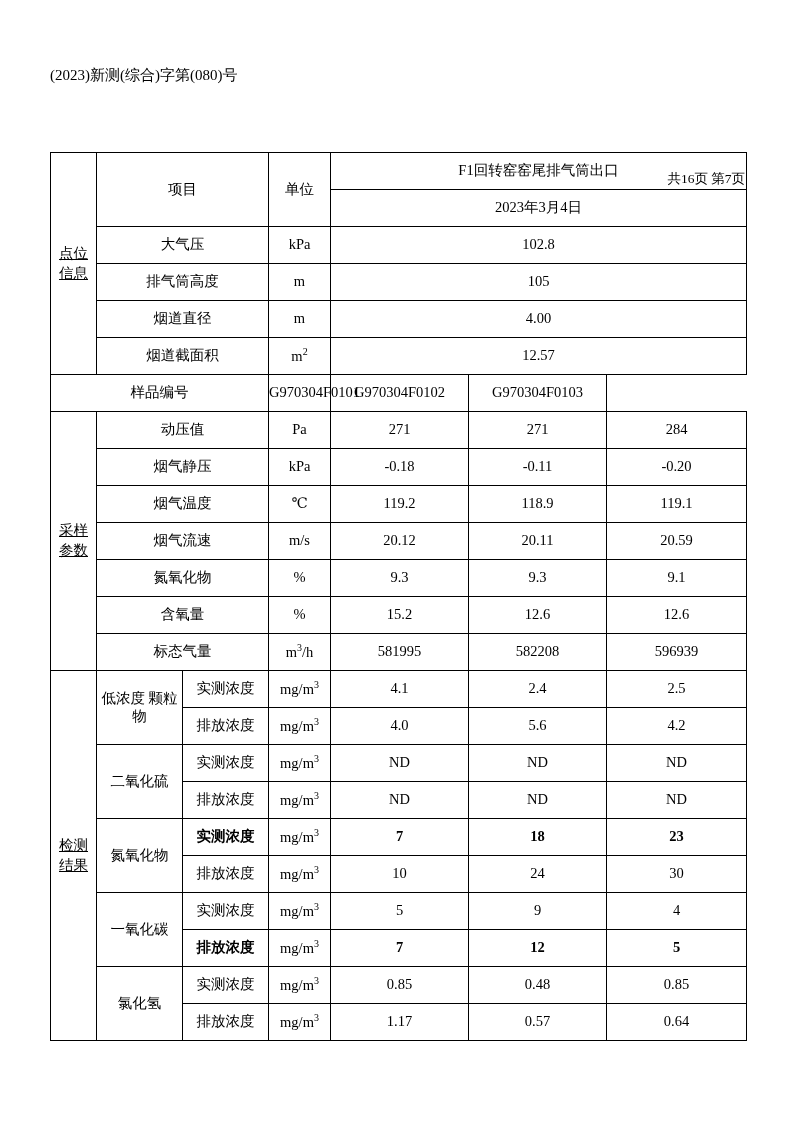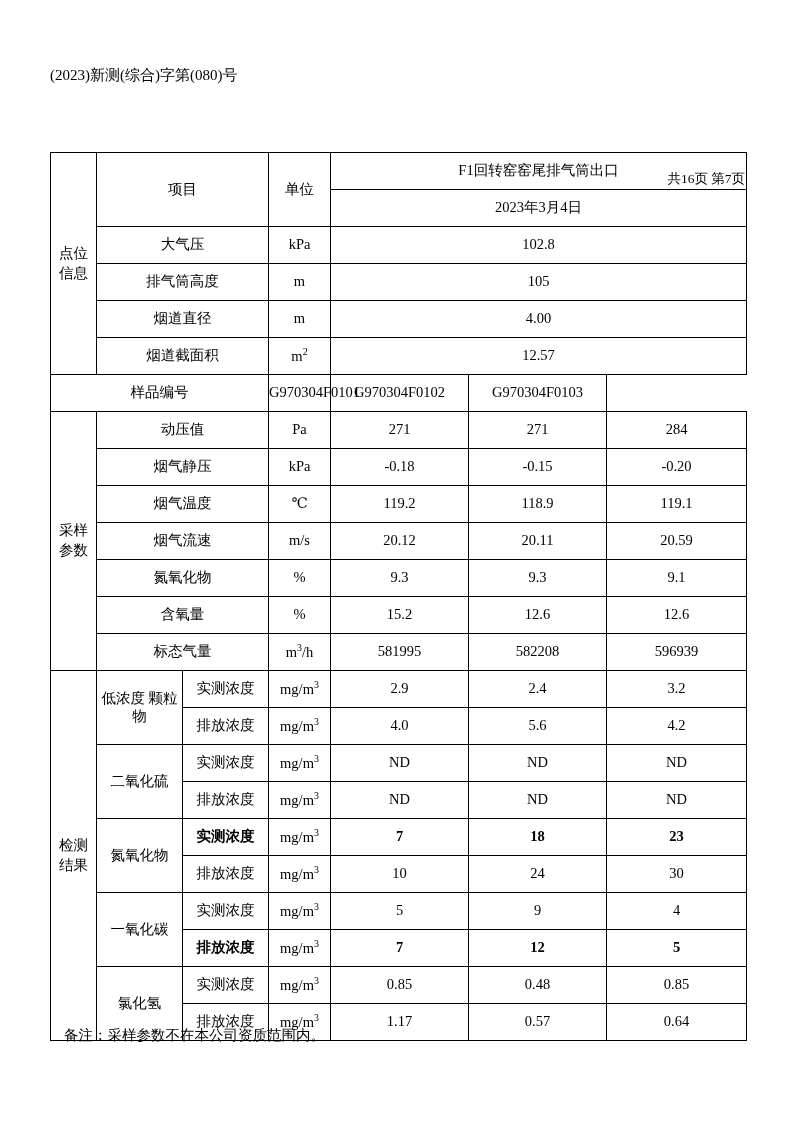--- a/index.html
+++ b/index.html
@@ -66,20 +66,21 @@
     height: 36px;
     line-height: 1.2;
   }
   td.side {
     width: 46px;
     font-size: 14.5px;
   }
   td.side .vt {
     display: block;
     line-height: 1.35;
+    text-decoration: underline;
   }
   td.item {
     width: 172px;
   }
   td.item-sub1 {
     width: 86px;
   }
   td.item-sub2 {
     width: 86px;
   }
@@ -174,21 +175,21 @@
         <td colspan="2">动压值</td>
         <td>Pa</td>
         <td>271</td>
         <td>271</td>
         <td>284</td>
       </tr>
       <tr>
         <td colspan="2">烟气静压</td>
         <td>kPa</td>
         <td>-0.18</td>
-        <td>-0.15</td>
+        <td>-0.11</td>
         <td>-0.20</td>
       </tr>
       <tr>
         <td colspan="2">烟气温度</td>
         <td>℃</td>
         <td>119.2</td>
         <td>118.9</td>
         <td>119.1</td>
       </tr>
       <tr>
@@ -224,23 +225,23 @@
         <td class="side" rowspan="10">
           <span class="vt">检测</span>
           <span class="vt">结果</span>
         </td>
         <td class="item-sub1" rowspan="2">
           <span class="vt">低浓度</span>
           <span class="vt">颗粒物</span>
         </td>
         <td class="item-sub2">实测浓度</td>
         <td><span>mg/m</span><span class="sup">3</span></td>
-        <td>2.9</td>
+        <td>4.1</td>
         <td>2.4</td>
-        <td>3.2</td>
+        <td>2.5</td>
       </tr>
       <tr>
         <td>排放浓度</td>
         <td><span>mg/m</span><span class="sup">3</span></td>
         <td>4.0</td>
         <td>5.6</td>
         <td>4.2</td>
       </tr>
 
       <tr>
@@ -303,15 +304,14 @@
         <td>排放浓度</td>
         <td><span>mg/m</span><span class="sup">3</span></td>
         <td>1.17</td>
         <td>0.57</td>
         <td>0.64</td>
       </tr>
 
     </tbody>
   </table>
 
-  <div class="note">备注：采样参数不在本公司资质范围内。</div>
 
 </div>
 
 </body></html>

